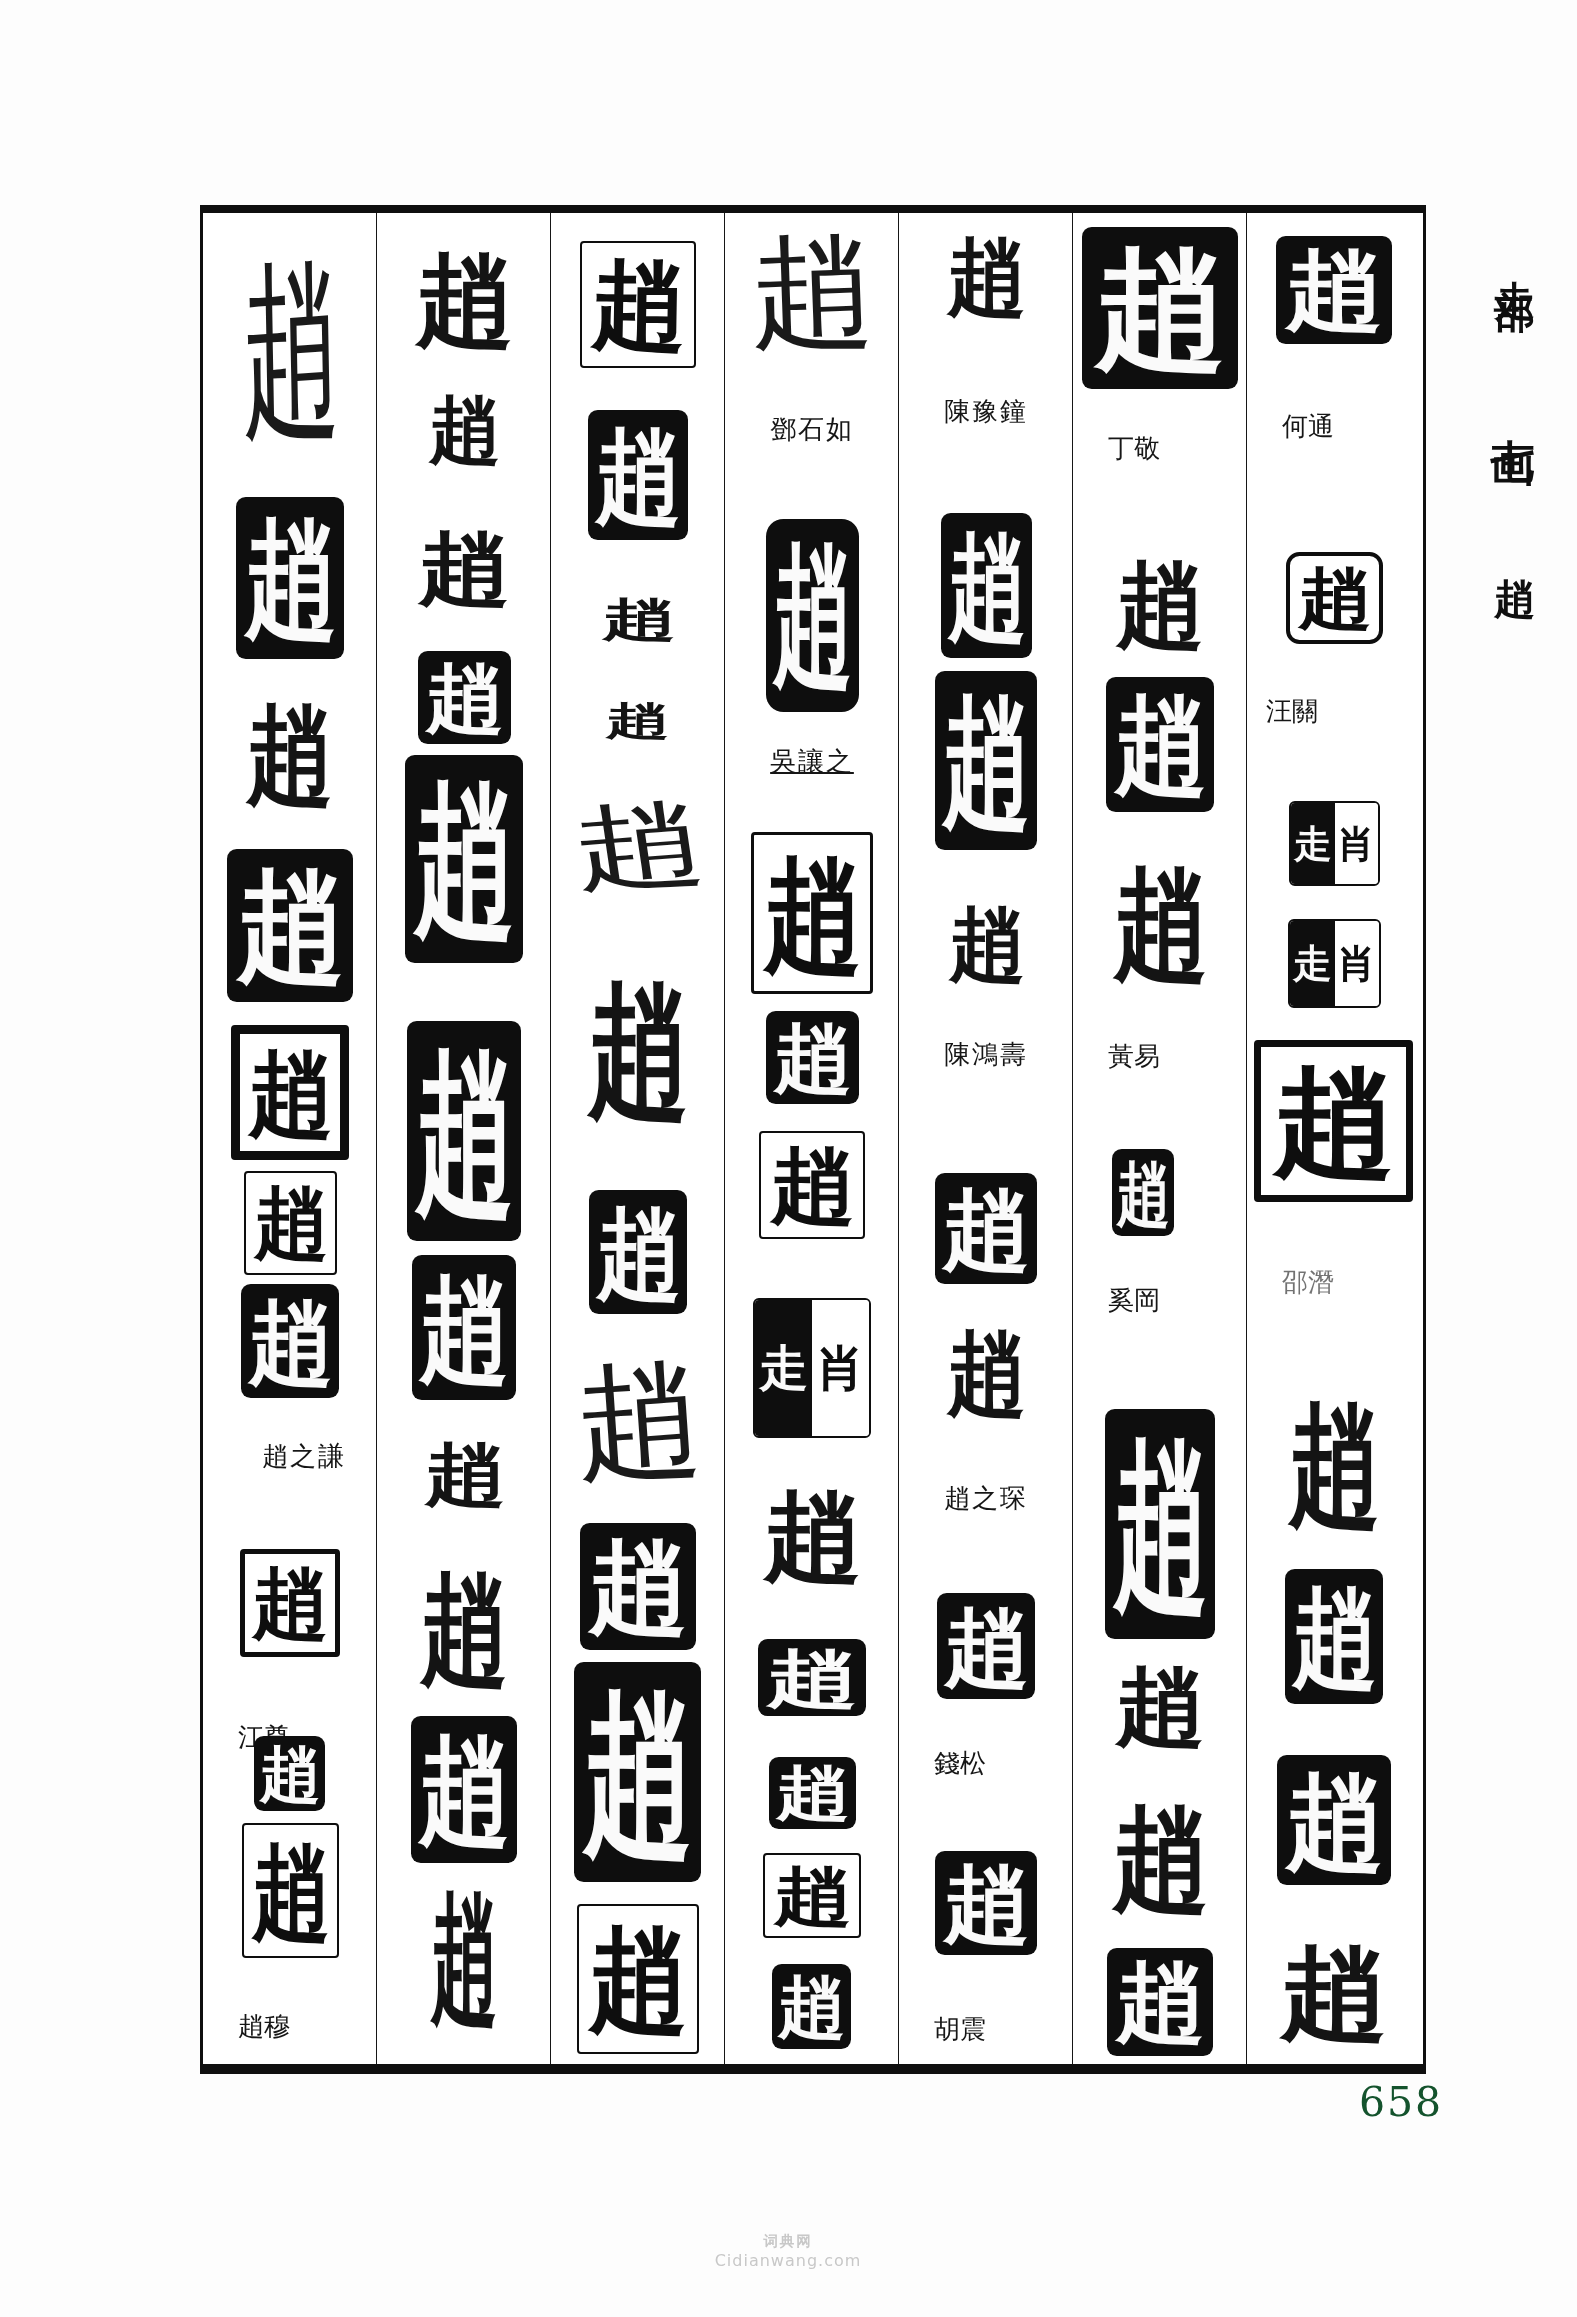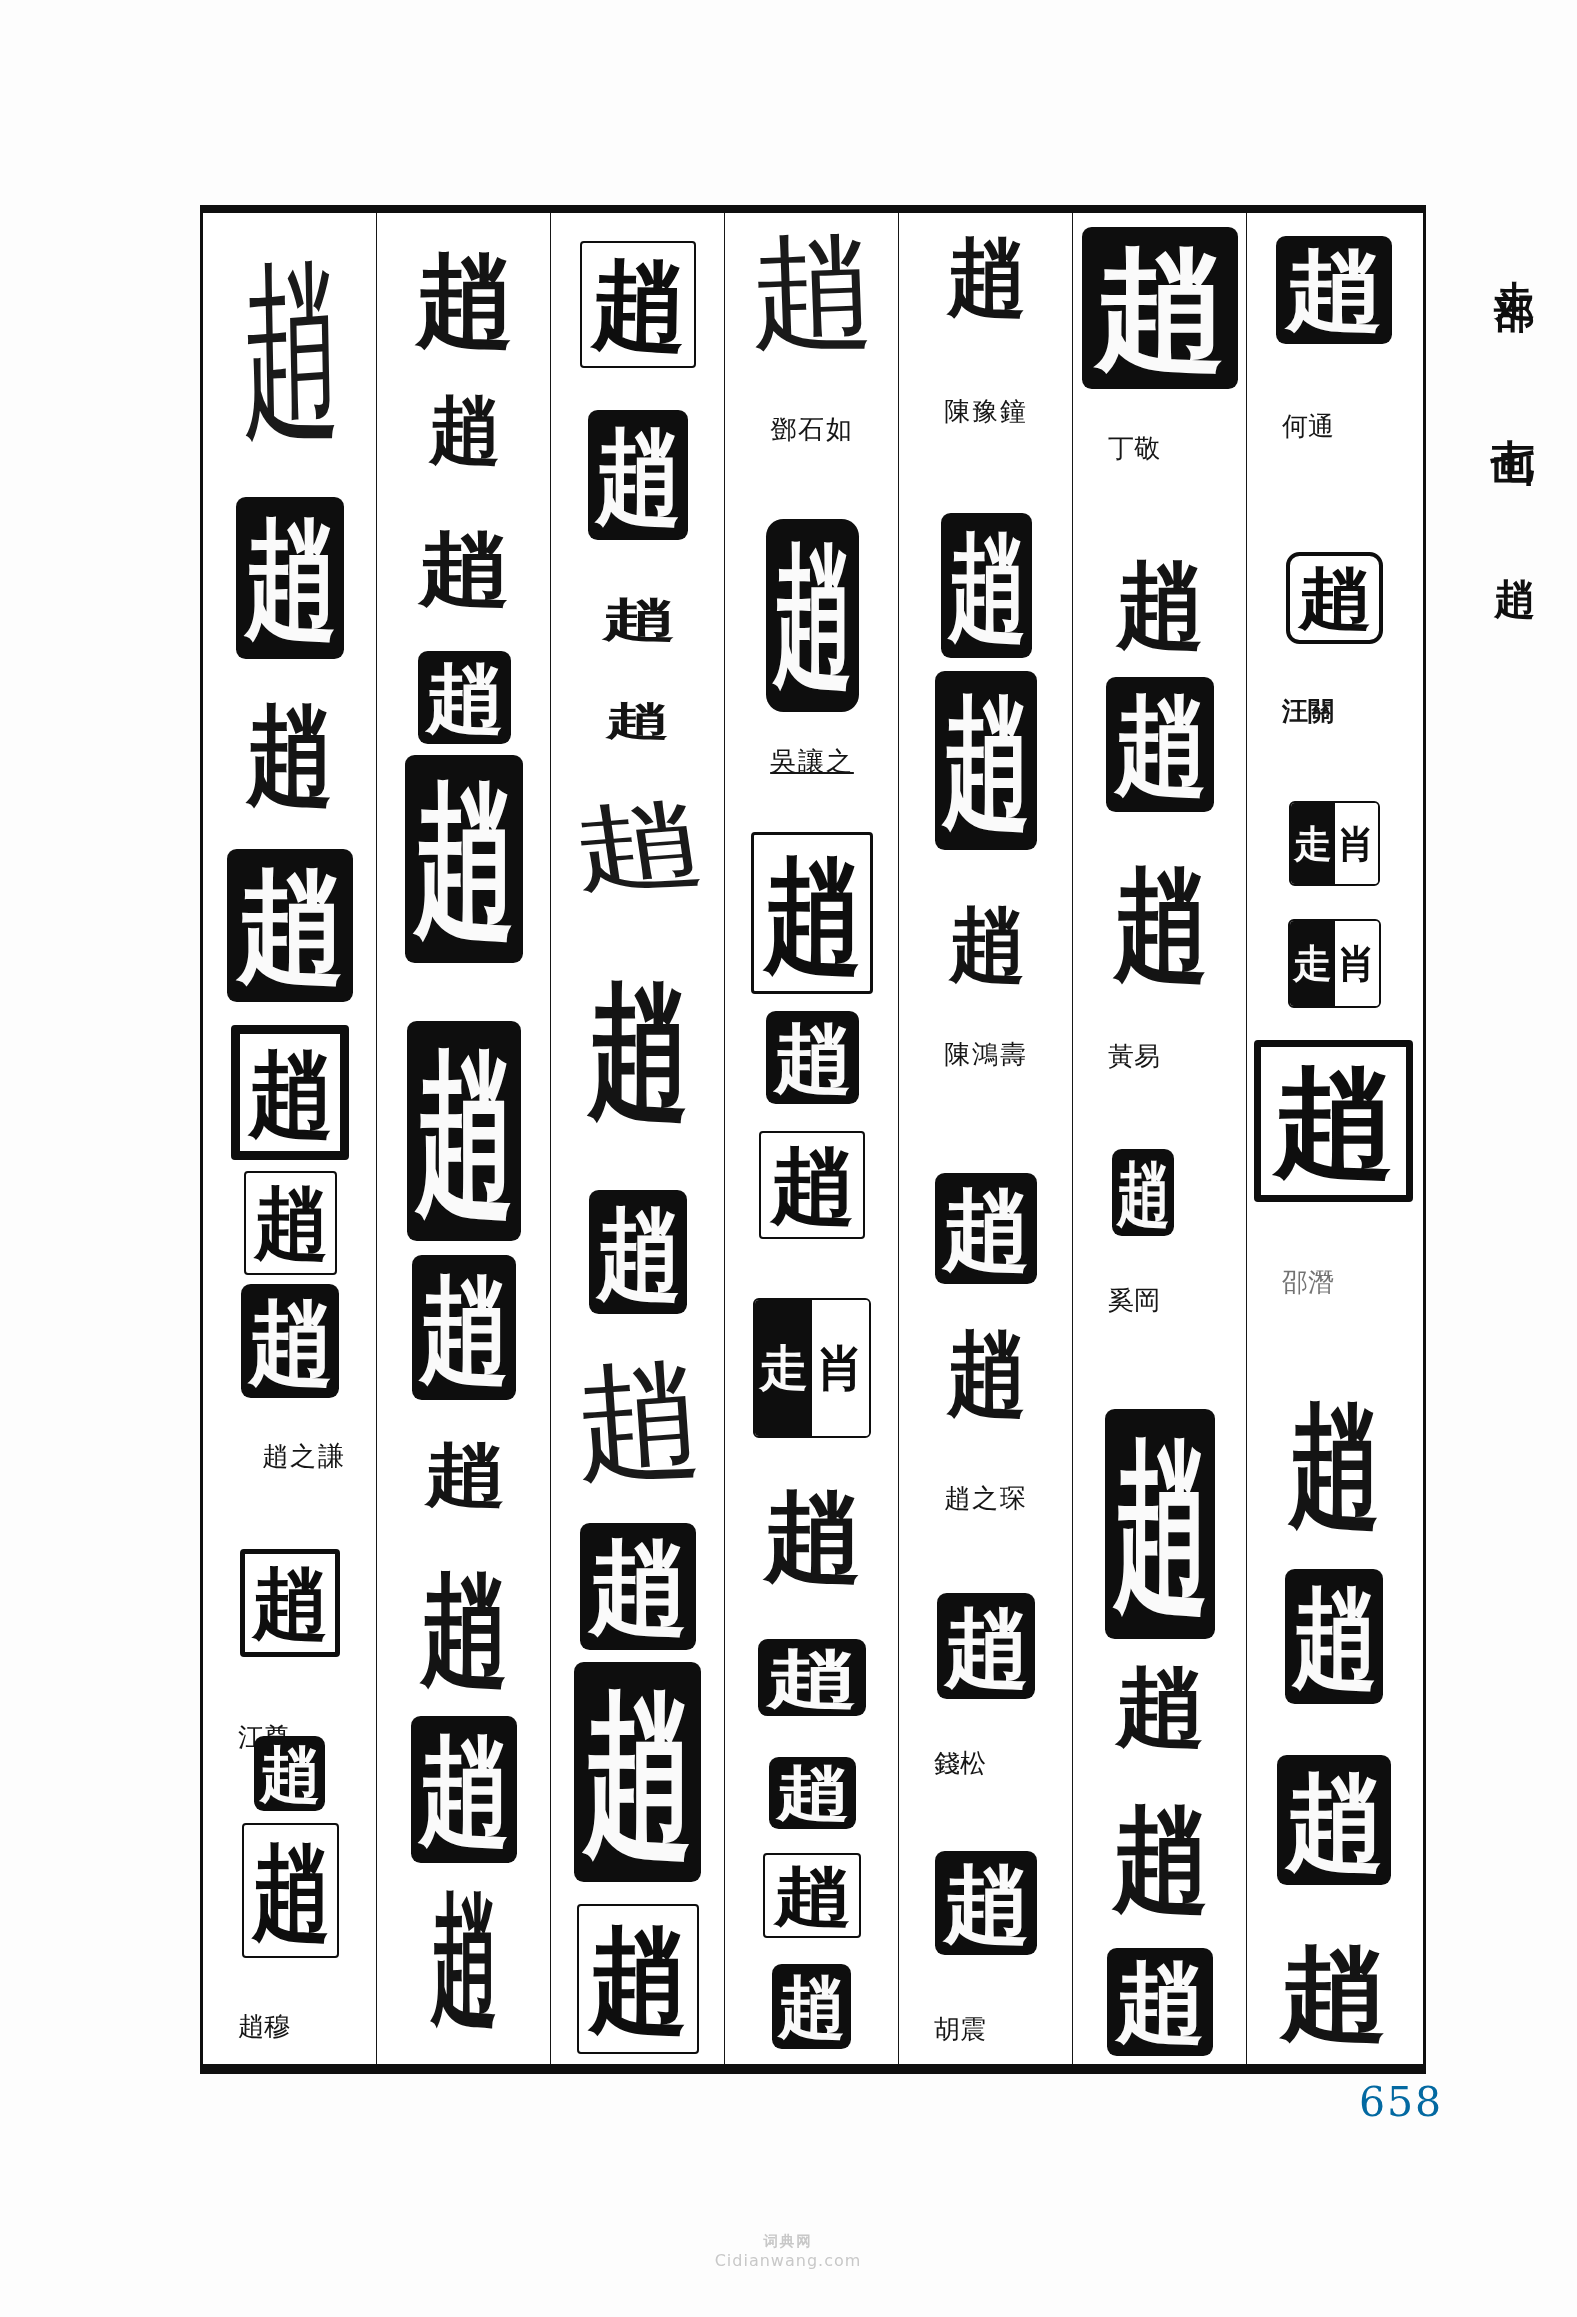--- a/index.html
+++ b/index.html
@@ -46,21 +46,21 @@
   .label.spread{justify-content:space-between;letter-spacing:0;padding:0 3.9px;box-sizing:border-box;}
   .label.faint{opacity:.6;}
   
   .margin-block{position:absolute;writing-mode:vertical-rl;text-orientation:upright;color:#0f0f0f;}
   .margin-radical{left:1488px;top:247px;font-size:41px;letter-spacing:9.7px;font-weight:600;}
   .margin-strokes{left:1484px;top:404px;font-size:44px;letter-spacing:7.7px;font-weight:800;}
   .margin-char{left:1488px;top:546px;font-size:41px;font-weight:600;}
   
   .page-number{
     position:absolute;left:1359px;top:2078px;font-size:41px;letter-spacing:1.9px;
-    color:#0369a1;font-family:"DejaVu Serif","Liberation Serif",serif;
+    color:#14532d;font-family:"DejaVu Serif","Liberation Serif",serif;
   }
   
   .watermark{position:absolute;left:653px;top:2234px;width:270px;text-align:center;color:#c8c8c8;
     font-family:"DejaVu Sans","Liberation Sans",sans-serif;}
   .watermark .cn{font-size:14.5px;font-weight:700;letter-spacing:1.9px;line-height:15.4px;}
   .watermark .url{font-size:16px;line-height:23px;letter-spacing:1px;}
 </style>
 </head>
 <body>
 
@@ -273,21 +273,21 @@
         </div>
       </div>
       <div class="column" style="left: 1044px; width: 174px;">
         <div class="seal black" style="top: 23px; left: 29px; width: 116px; height: 108px;">
           <span class="glyph" style="font-size: 92px; transform: scale(1.06, 0.95);">趙</span>
         </div>
         <div class="label spread" style="top: 197px; left: 31px;">何通</div>
         <div class="seal white" style="top: 339px; left: 39px; width: 97px; height: 92px; border-width: 4.8px; border-radius: 13.5px;">
           <span class="glyph" style="font-size: 70px; transform: scale(1.05, 0.95);">趙</span>
         </div>
-        <div class="label spread" style="top: 482px; left: 31px; font-weight: bold;">汪關</div>
+        <div class="label spread" style="top: 482px; left: 15px;">汪關</div>
         <div class="seal mixed" style="top: 588px; left: 42px; width: 91px; height: 85px;">
           <span class="half l" style="font-size: 38px;">走</span>
           <span class="half r" style="font-size: 38px;">肖</span>
         </div>
         <div class="seal mixed" style="top: 706px; left: 41px; width: 93px; height: 89px;">
           <span class="half l" style="font-size: 39px;">走</span>
           <span class="half r" style="font-size: 39px;">肖</span>
         </div>
         <div class="seal white" style="top: 827px; left: 7.4px; width: 159px; height: 162px; border-width: 7.7px;">
           <span class="glyph" style="font-size: 125px; transform: scale(0.97, 0.95);">趙</span>

